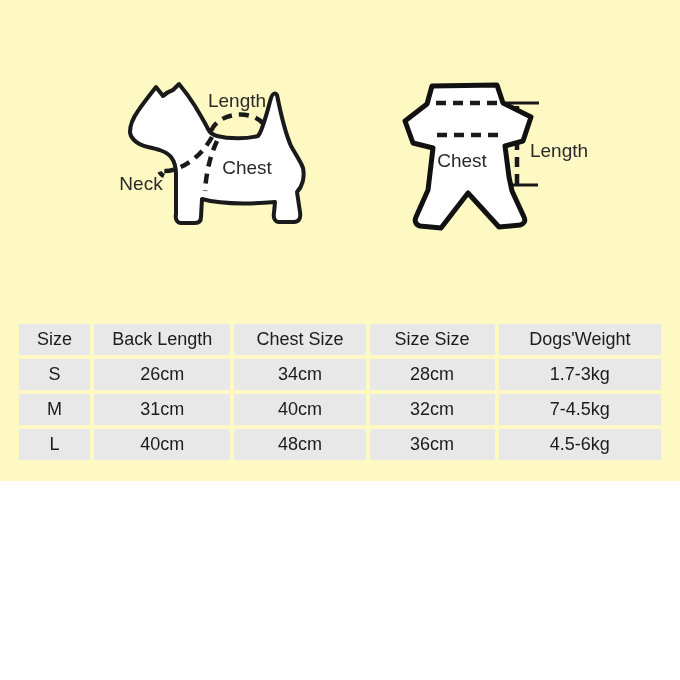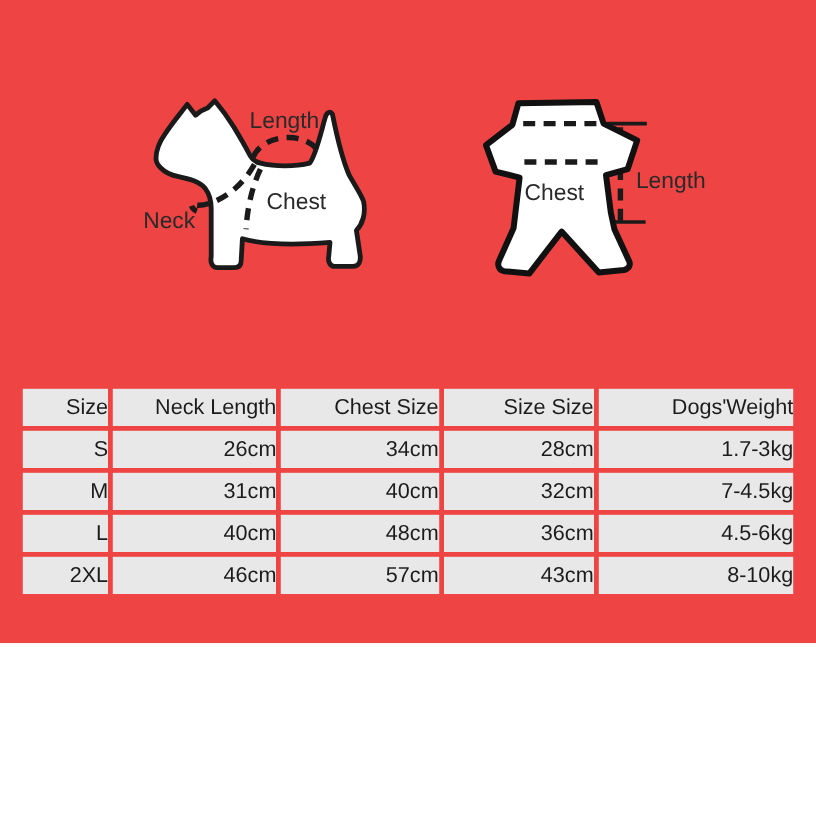--- a/index.html
+++ b/index.html
@@ -1,21 +1,21 @@
 <!DOCTYPE html>
 <html><head>
 <meta charset="utf-8">
 <style>
   * { margin: 0; padding: 0; box-sizing: border-box; }
   html, body { background: #ffffff; }
   .canvas {
     position: relative;
     width: 680px;
-    height: 536px;
-    background: #ef4444;
+    height: 481px;
+    background: #fef9c3;
     font-family: "Liberation Sans", "DejaVu Sans", sans-serif;
     color: #1c1c1c;
     overflow: hidden;
   }
   .diagrams {
     position: absolute;
     left: 0; top: 0;
     width: 680px;
     height: 310px;
   }
@@ -54,21 +54,21 @@
     left: 15px;
     top: 320px;
     width: 650px;
     table-layout: fixed;
     border-collapse: separate;
     border-spacing: 4px;
     font-size: 18px;
   }
   .size-table th, .size-table td {
     background: #e8e8e8;
-    text-align: right;
+    text-align: center;
     vertical-align: middle;
     font-weight: normal;
     height: 31px;
     padding: 0;
     white-space: nowrap;
   }
 </style>
 </head>
 <body>
 
@@ -153,21 +153,21 @@
     <colgroup>
       <col style="width:71px">
       <col style="width:136px">
       <col style="width:131px">
       <col style="width:125px">
       <col style="width:162px">
     </colgroup>
     <thead>
       <tr>
         <th>Size</th>
-        <th>Neck Length</th>
+        <th>Back Length</th>
         <th>Chest Size</th>
         <th>Size Size</th>
         <th>Dogs'Weight</th>
       </tr>
     </thead>
     <tbody>
       <tr>
         <td>S</td>
         <td>26cm</td>
         <td>34cm</td>
@@ -181,23 +181,16 @@
         <td>32cm</td>
         <td>7-4.5kg</td>
       </tr>
       <tr>
         <td>L</td>
         <td>40cm</td>
         <td>48cm</td>
         <td>36cm</td>
         <td>4.5-6kg</td>
       </tr>
-      <tr>
-        <td>2XL</td>
-        <td>46cm</td>
-        <td>57cm</td>
-        <td>43cm</td>
-        <td>8-10kg</td>
-      </tr>
     </tbody>
   </table>
 
 </div>
 
 </body></html>

